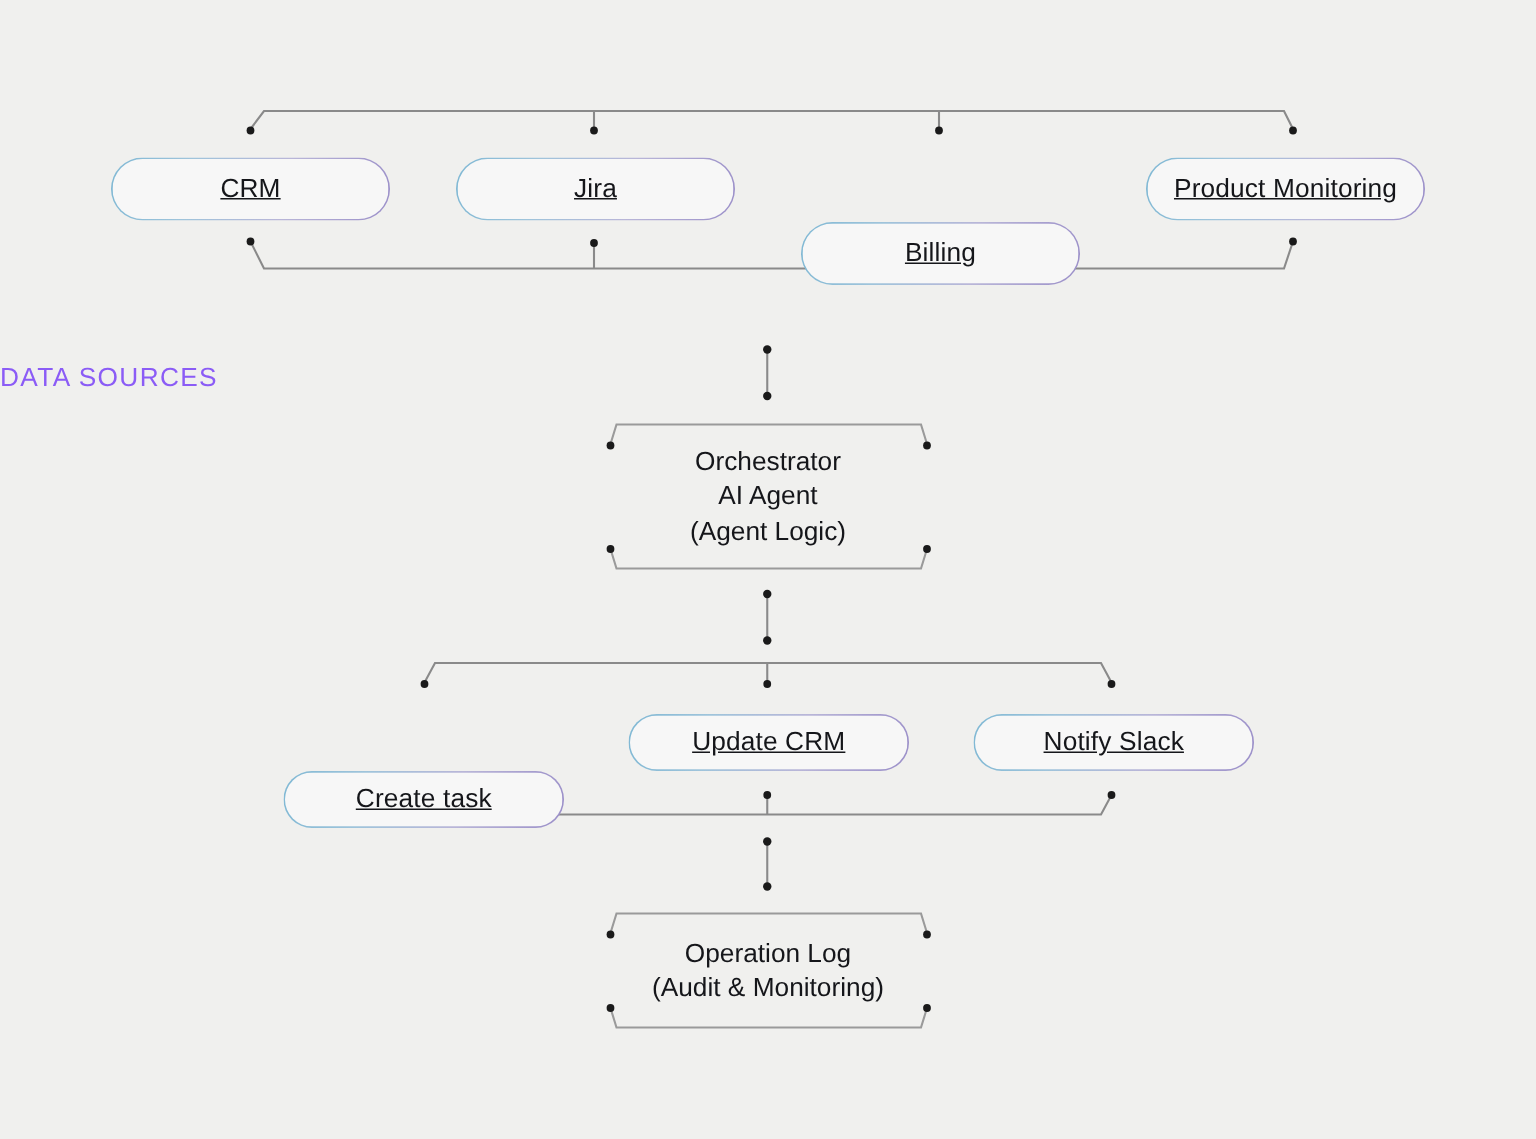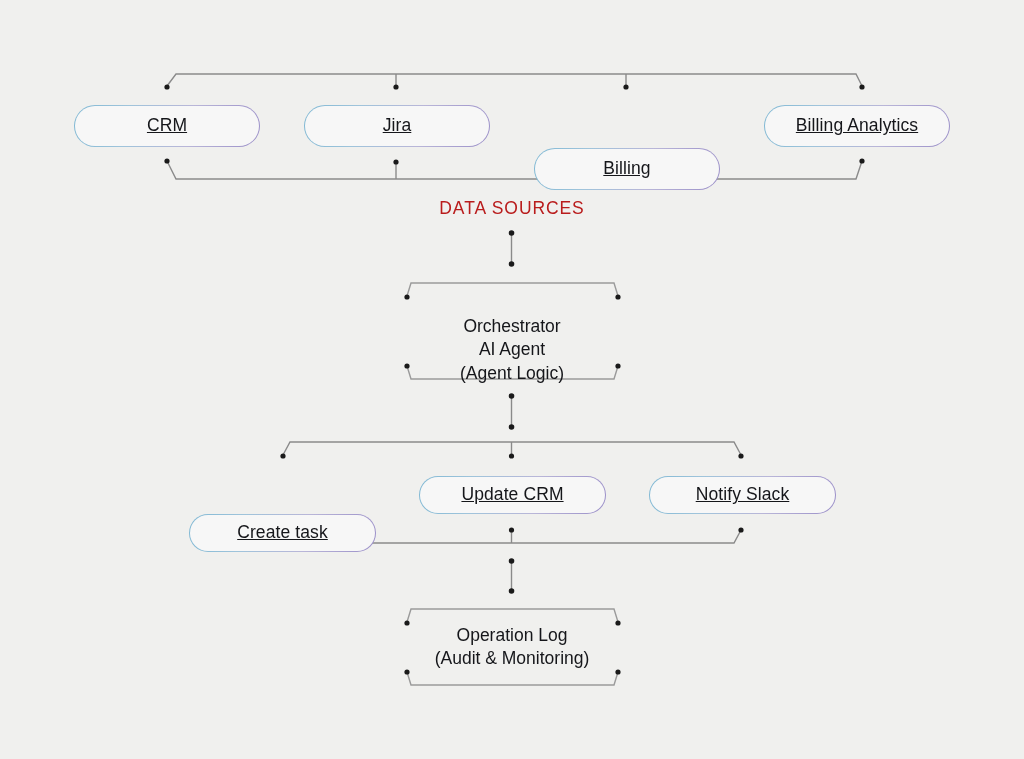--- a/index.html
+++ b/index.html
@@ -73,23 +73,23 @@
     color: #15161a;
     line-height: 1.34;
     white-space: nowrap;
   }
 
   
   .section-caption {
     position: absolute;
     font-size: 17.5px;
     letter-spacing: 0.9px;
-    color: #b91c1c;
+    color: #8b5cf6;
     white-space: nowrap;
-    text-align: center;
+    margin-top: 43px;
   }
 </style>
 </head>
 <body>
 
 <div id="diagram-root">
 
   <svg id="connector-layer" viewBox="0 0 1024 759" width="1024" height="759" aria-hidden="true">
     <g fill="none" stroke="#8a8a8a" stroke-width="1.4" stroke-linecap="butt">
 
@@ -184,26 +184,26 @@
 
   <div class="pill" style="left:304px; top:105px; width:186px; height:42px;">
     <span class="pill-label">Jira</span>
   </div>
 
   <div class="pill" style="left:534px; top:105px; width:186px; height:42px;margin-top:43px;">
     <span class="pill-label">Billing</span>
   </div>
 
   <div class="pill" style="left:764px; top:105px; width:186px; height:42px;">
-    <span class="pill-label">Billing Analytics</span>
+    <span class="pill-label">Product Monitoring</span>
   </div>
 
   <div class="section-caption" style="left:0; top:198px; width:1024px;">DATA SOURCES</div>
 
-  <div class="bracket-node" style="left:405px; top:283px; width:214px; height:96px;margin-top:19px;">
+  <div class="bracket-node" style="left:405px; top:283px; width:214px; height:96px;">
     <div class="bracket-text">Orchestrator</div>
     <div class="bracket-text">AI Agent</div>
     <div class="bracket-text">(Agent Logic)</div>
   </div>
 
   <div class="pill" style="left:189px; top:476px; width:187px; height:38px;margin-top:38px;">
     <span class="pill-label">Create task</span>
   </div>
 
   <div class="pill" style="left:419px; top:476px; width:187px; height:38px;">

